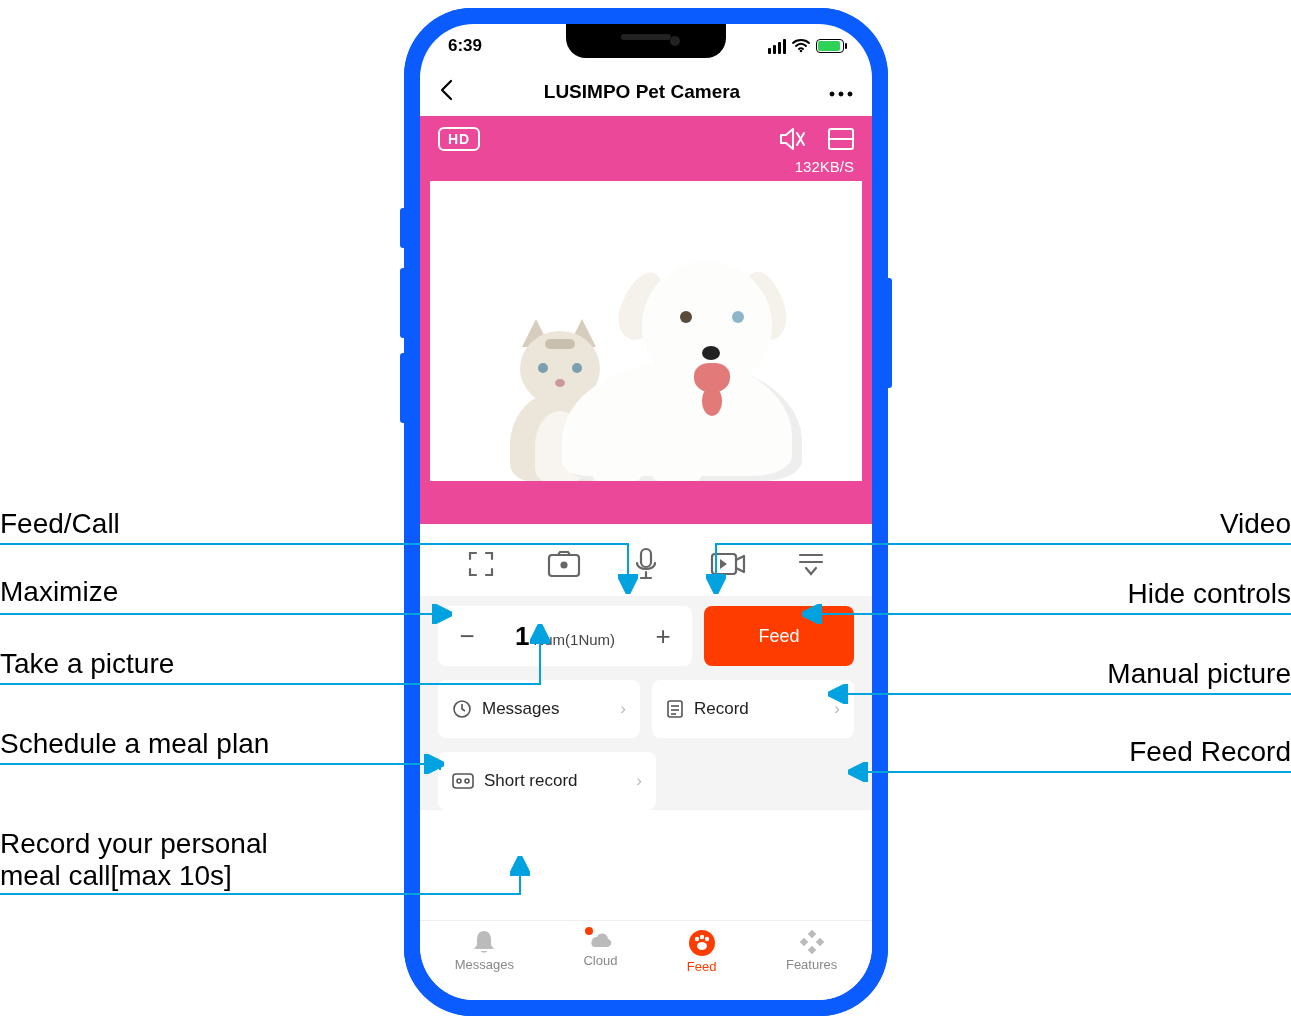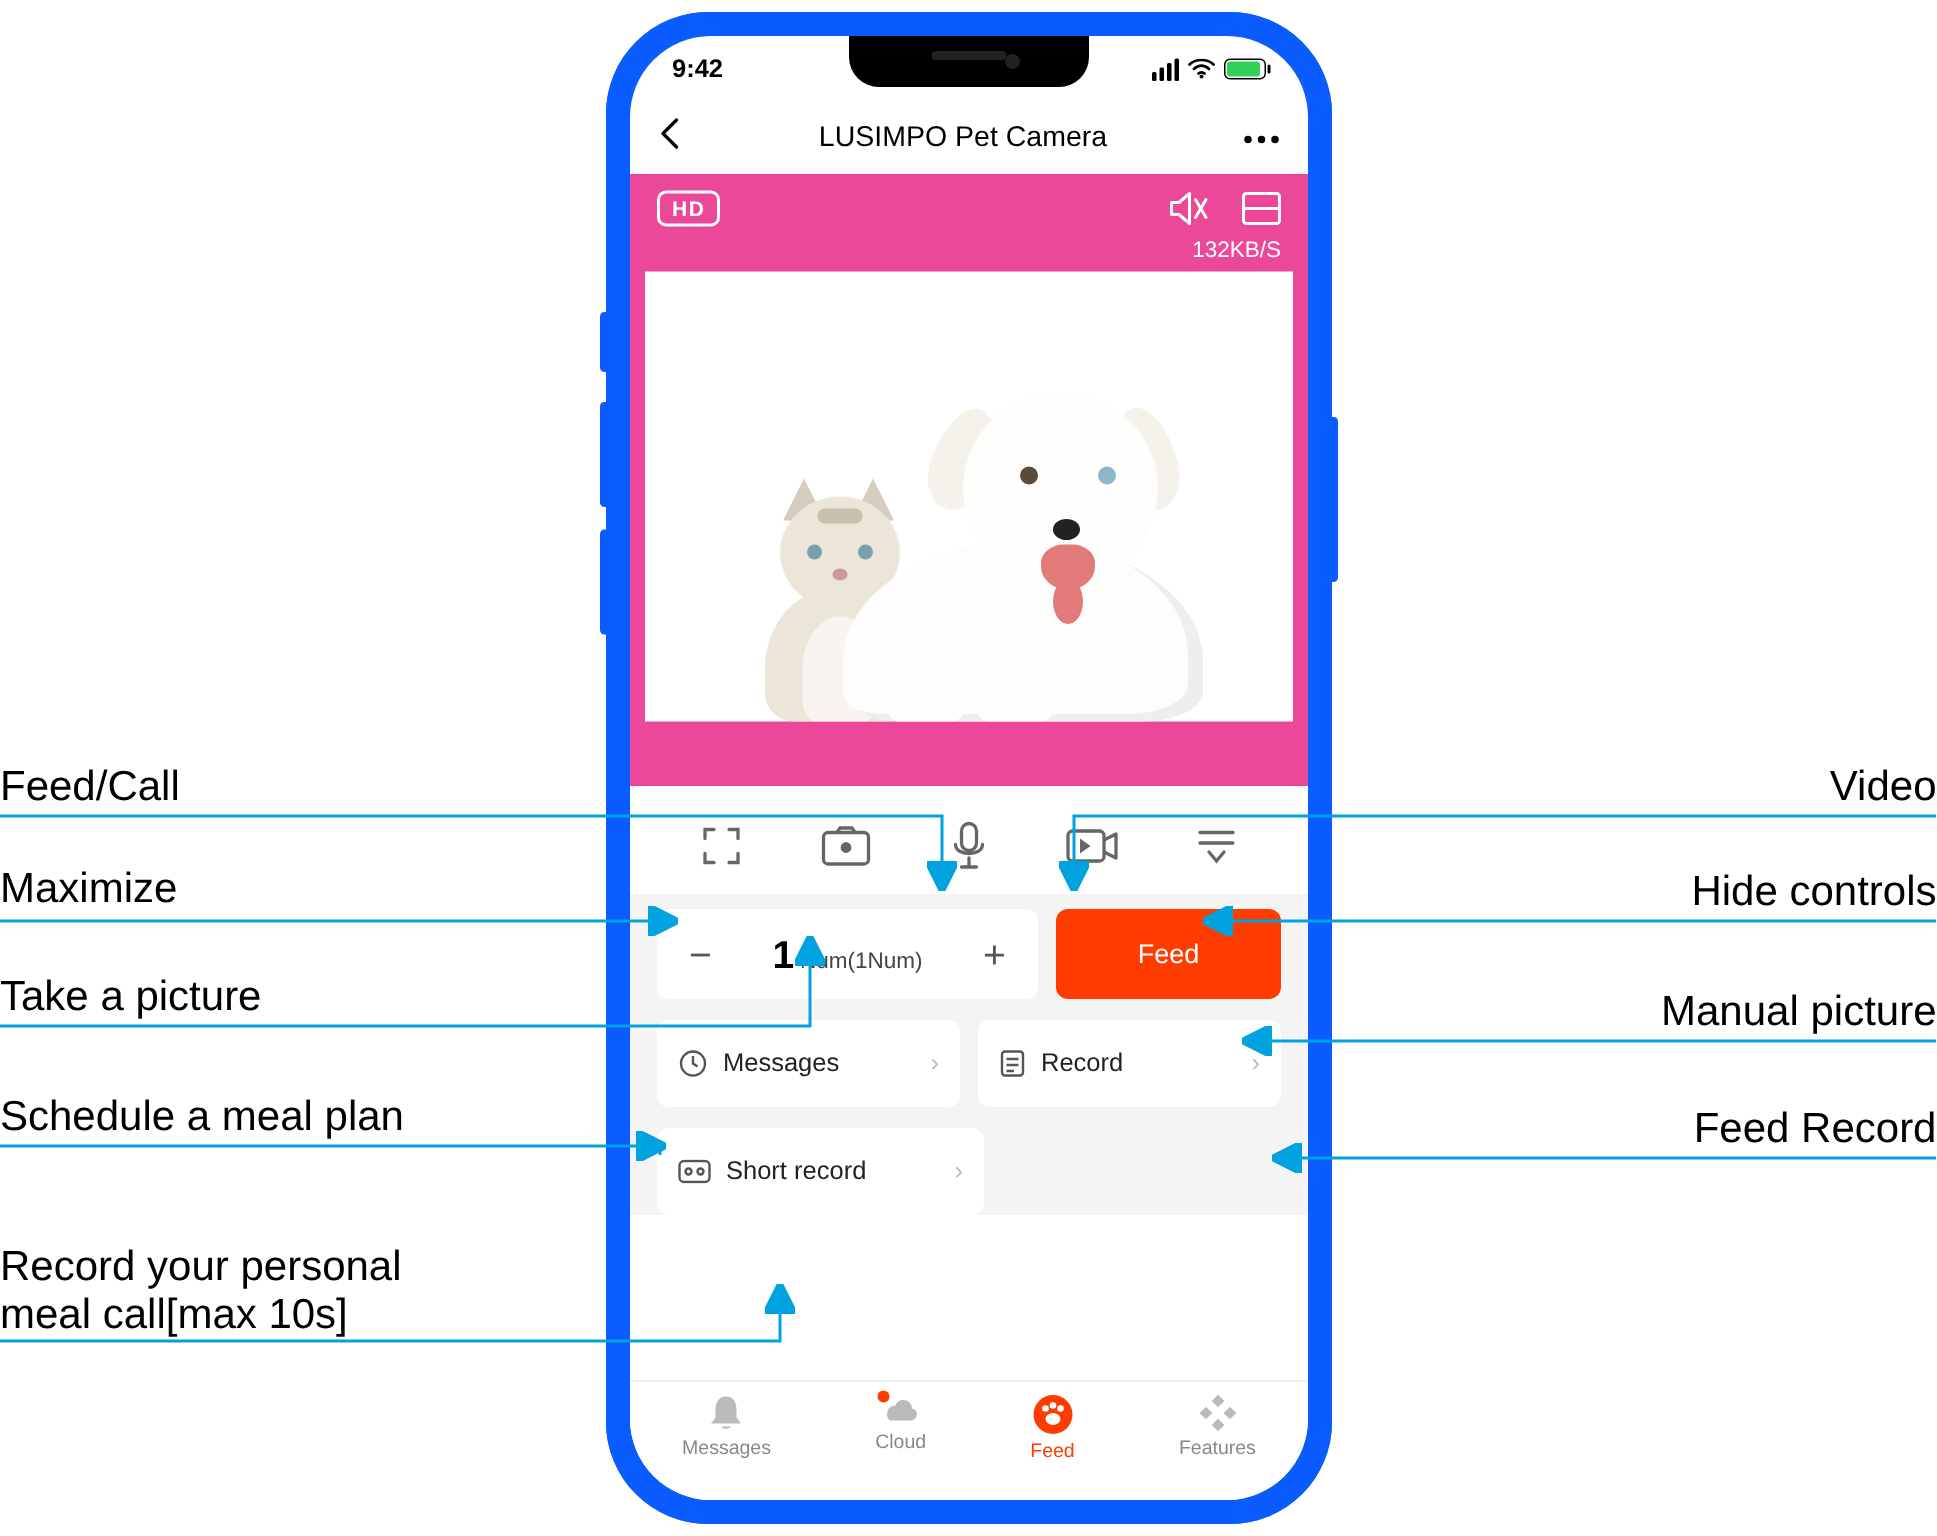--- a/index.html
+++ b/index.html
@@ -74,21 +74,21 @@
   .batt-fill { position:absolute; left:1px; top:1px; bottom:1px; width:22px; background:#30d158; border-radius:2px; }
 
   .nav-bar {
     height: 48px;
     display:flex;
     align-items:center;
     justify-content:space-between;
     padding: 0 18px;
     font-size: 19px;
   }
-  .nav-title { font-weight: 400; }
+  .nav-title { font-weight: 700; }
   .nav-back svg, .nav-more svg { stroke:#000; }
 
   .video-area {
     background:#ec4899;
     color:#fff;
     position:relative;
     height: 408px;
   }
   .video-top {
     display:flex;
@@ -209,21 +209,21 @@
   <div class="phone-side-btn-l3"></div>
   <div class="phone-side-btn-r"></div>
 
   <div class="screen">
     <div class="notch">
       <div class="spk"></div>
         <div class="camdot"></div>
     </div>
 
     <div class="status-bar">
-      <span>9:42</span>
+      <span>6:39</span>
       <div class="status-right">
         <div class="sig-bars">
             <span></span>
             <span></span>
             <span></span>
             <span></span>
           </div>
         <svg width="18" height="14" viewBox="0 0 18 14">
             <path d="M1 4 C5 0 13 0 17 4 M4 7 C7 4 11 4 14 7 M7 10 C8 9 10 9 11 10" stroke="#000" stroke-width="1.8" fill="none" stroke-linecap="round"></path>
             <circle cx="9" cy="12" r="1.3" fill="#000"></circle>

